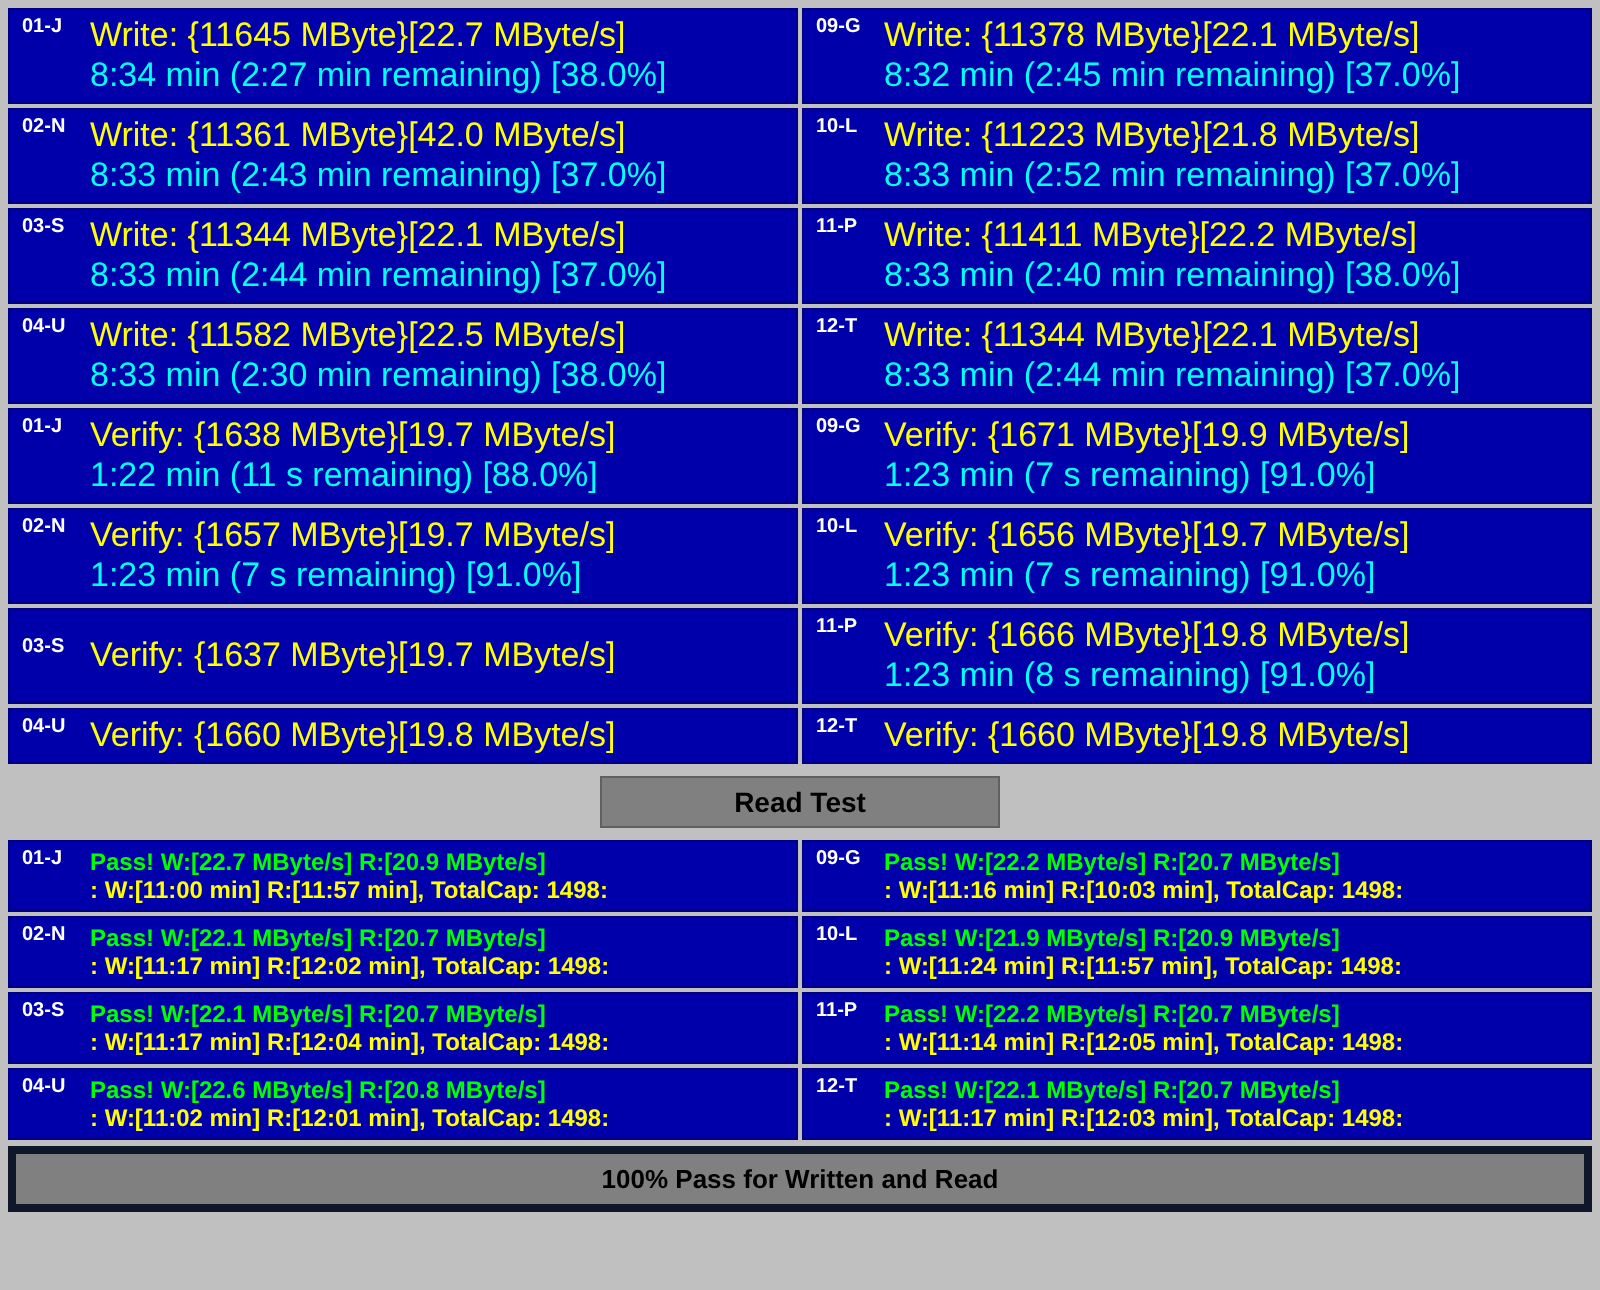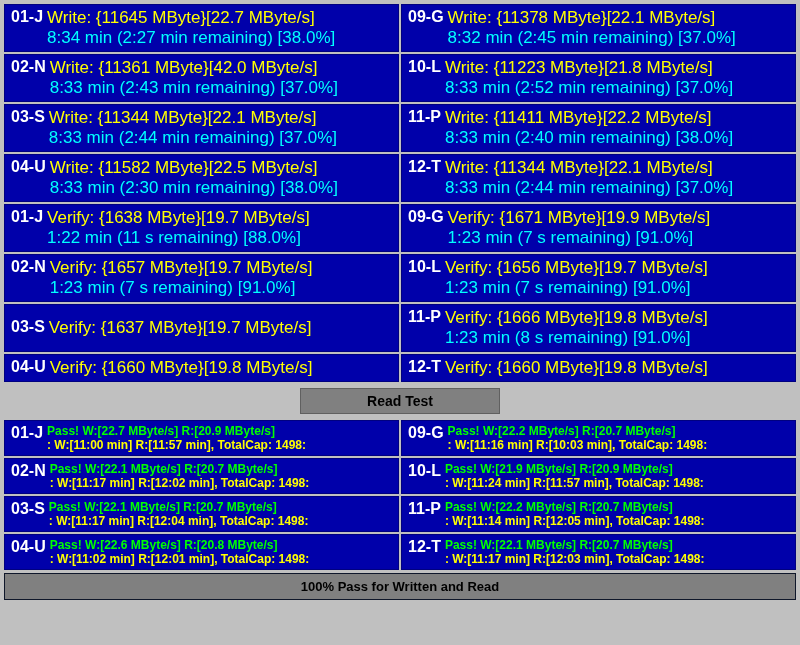--- a/index.html
+++ b/index.html
@@ -38,21 +38,21 @@
     }
     .cell-row {
       display: flex;
       align-items: flex-start;
     }
     .cell-label {
       color: #ffffff;
       font-weight: bold;
       margin-right: 4px;
       min-width: 30px;
-      font-size: 16px;
+      font-size: 10px;
     }
     .cell-content {
       color: #ffff00;
       font-weight: normal;
       font-size: 17px;
       flex: 1;
     }
     .cell-content .line2 {
       color: #00ffff;
     }
@@ -88,21 +88,21 @@
       color: #ffff00;
     }
     .footer-bar {
       background: #808080;
       color: #000000;
       font-weight: bold;
       font-size: 13px;
       text-align: center;
       padding: 5px;
       margin-top: 3px;
-      border: 1px solid #0f172a;
+      border: 4px solid #0f172a;
     }
   </style>
 </head>
 <body>
 
 <div class="main-container">
 
   <div class="section">
     <div class="grid-2col" id="write-grid">
         <div class="cell">

